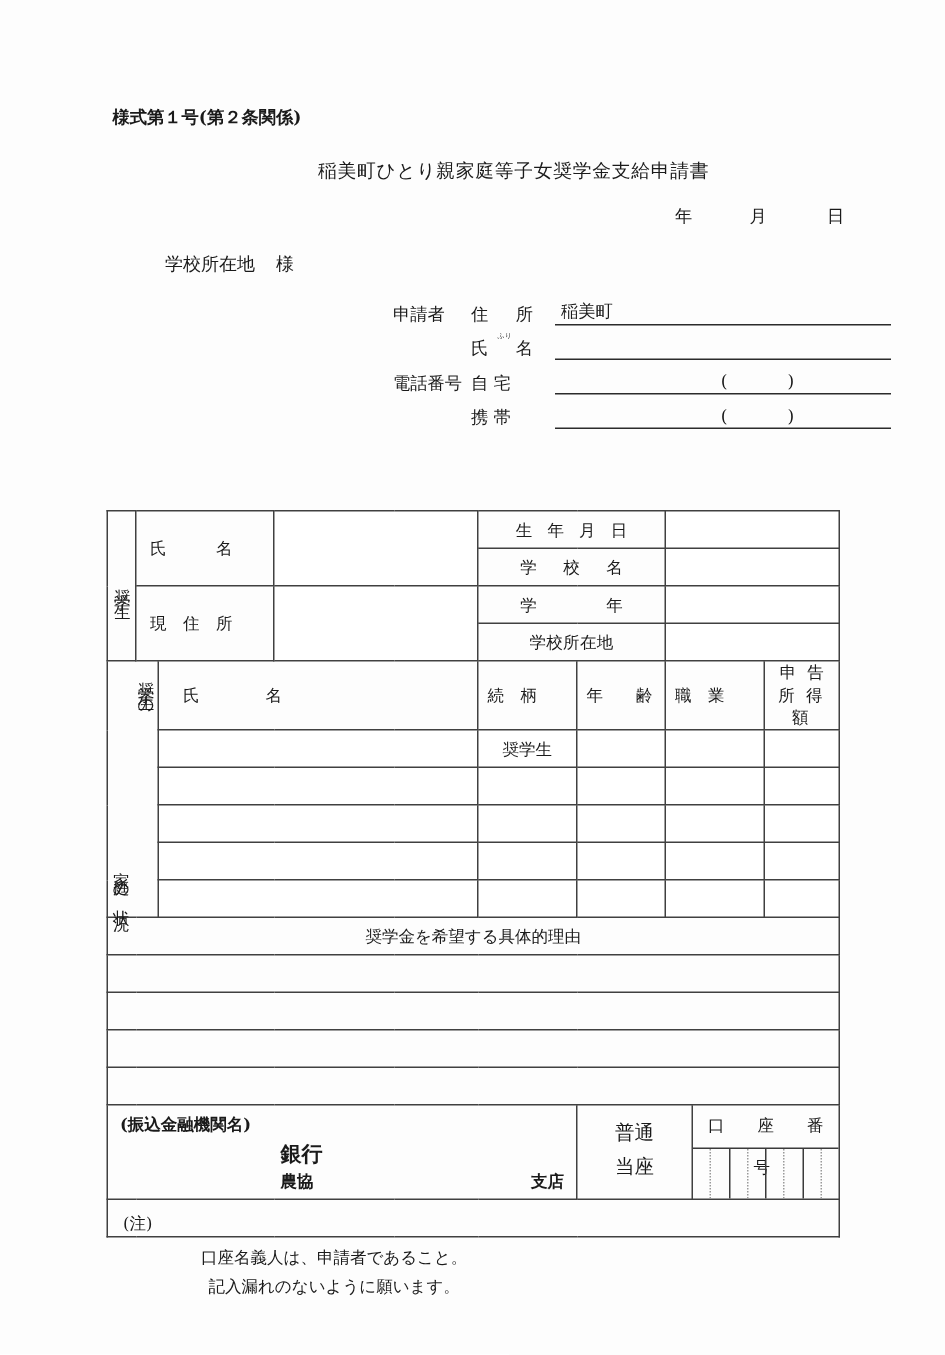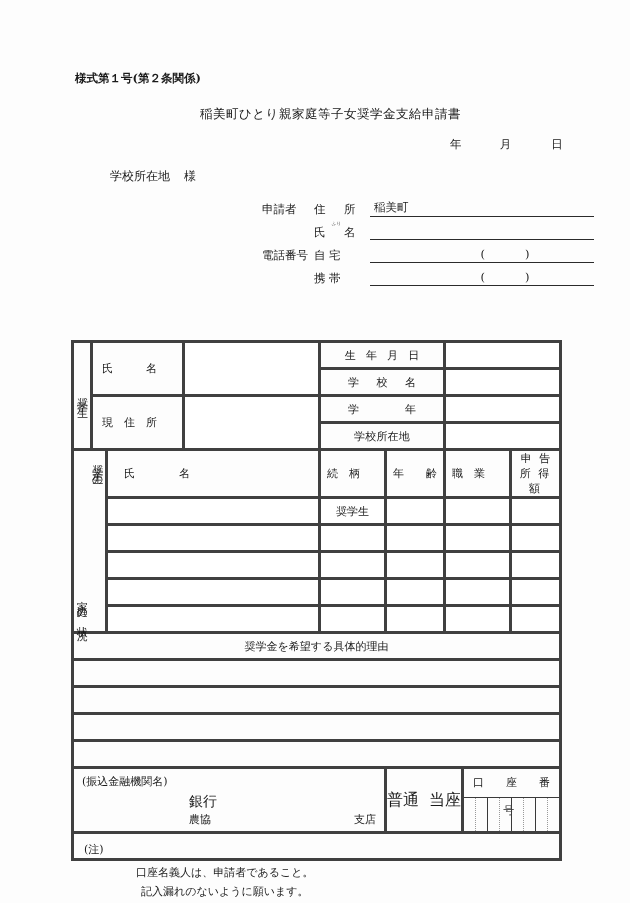--- a/index.html
+++ b/index.html
@@ -24,21 +24,21 @@
   .t { position: absolute; white-space: nowrap; line-height: 1; }
   .sp2 { letter-spacing: 0.30em; }
 
   
   .form-no {
     left: 75px; top: 73px;
     font-size: 11.5px;
     font-weight: bold;
   }
   .doc-title {
-    left: 200px; top: 108px;
+    left: 212px; top: 108px;
     font-size: 12.5px;
     letter-spacing: 0.04em;
   }
   .date-line {
     left: 418px; top: 139px;
     font-size: 11.5px;
     margin-left: 32px;
   }
   .date-line span { display: inline-block; }
   .date-y { width: 46px; }
@@ -91,21 +91,21 @@
 
   
   .tbl {
     position: absolute;
     left: 71px; top: 340px;
     width: 488px;
     border-collapse: collapse;
     table-layout: fixed;
   }
   .tbl td {
-    border: 3px solid #404040;
+    border: 1px solid #404040;
     font-size: 11px;
     padding: 0;
     vertical-align: middle;
     text-align: center;
     height: 24px;
   }
 
   
   .vert {
     writing-mode: vertical-rl;
@@ -156,20 +156,21 @@
   .reason-line { height: 22px; border: none; border-left: 1px solid #3a3a3a; border-right: 1px solid #3a3a3a; }
   .reason-line.dotted-top { border-top: 1px dotted #9a9a9a; }
   .reason-last { height: 22px; border: 1px solid #3a3a3a; border-top: 1px dotted #9a9a9a; }
 
   
   .bank-cell {
     text-align: left;
     position: relative;
     height: 62px;
     vertical-align: top;
+    font-weight: bold;
   }
   .bank-name {
     position: absolute;
     left: 8px; top: 5px;
     font-size: 11px;
   }
   .bank-kind {
     position: absolute;
     left: 115px; top: 24px;
     font-size: 14px;
@@ -179,25 +180,25 @@
     left: 115px; top: 43px;
     font-size: 11px;
   }
   .bank-branch {
     position: absolute;
     right: 8px; top: 43px;
     font-size: 11px;
   }
   .kind-stack {
     display: flex;
-    flex-direction: row;
-    justify-content: space-between;
+    flex-direction: column;
+    justify-content: center;
     align-items: center;
     height: 62px;
-    font-size: 16px;
+    font-size: 13px;
     line-height: 1.75;
   }
   .acct-wrap { height: 62px; padding: 0; }
   .acct-title {
     height: 28px;
     line-height: 28px;
     text-align: center;
     font-size: 11px;
     letter-spacing: 0.5em;
     text-indent: 0.5em;

